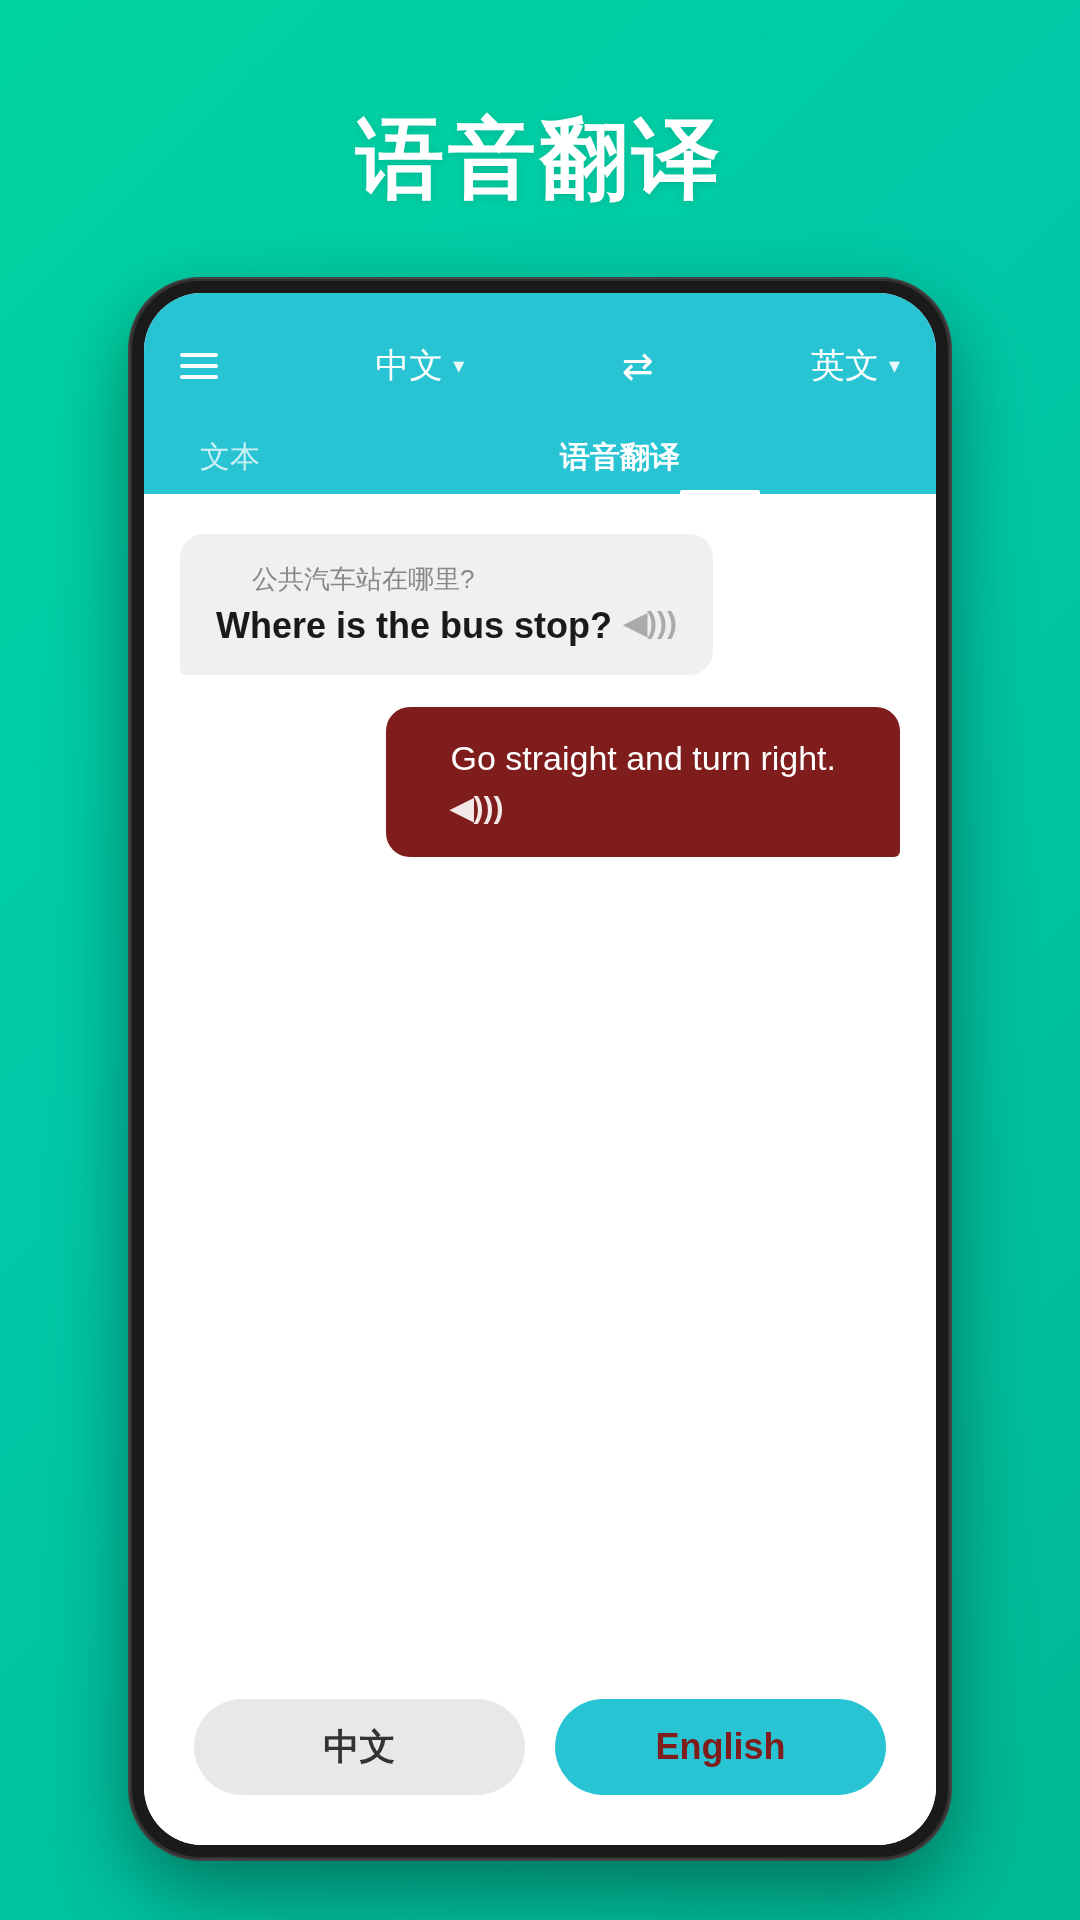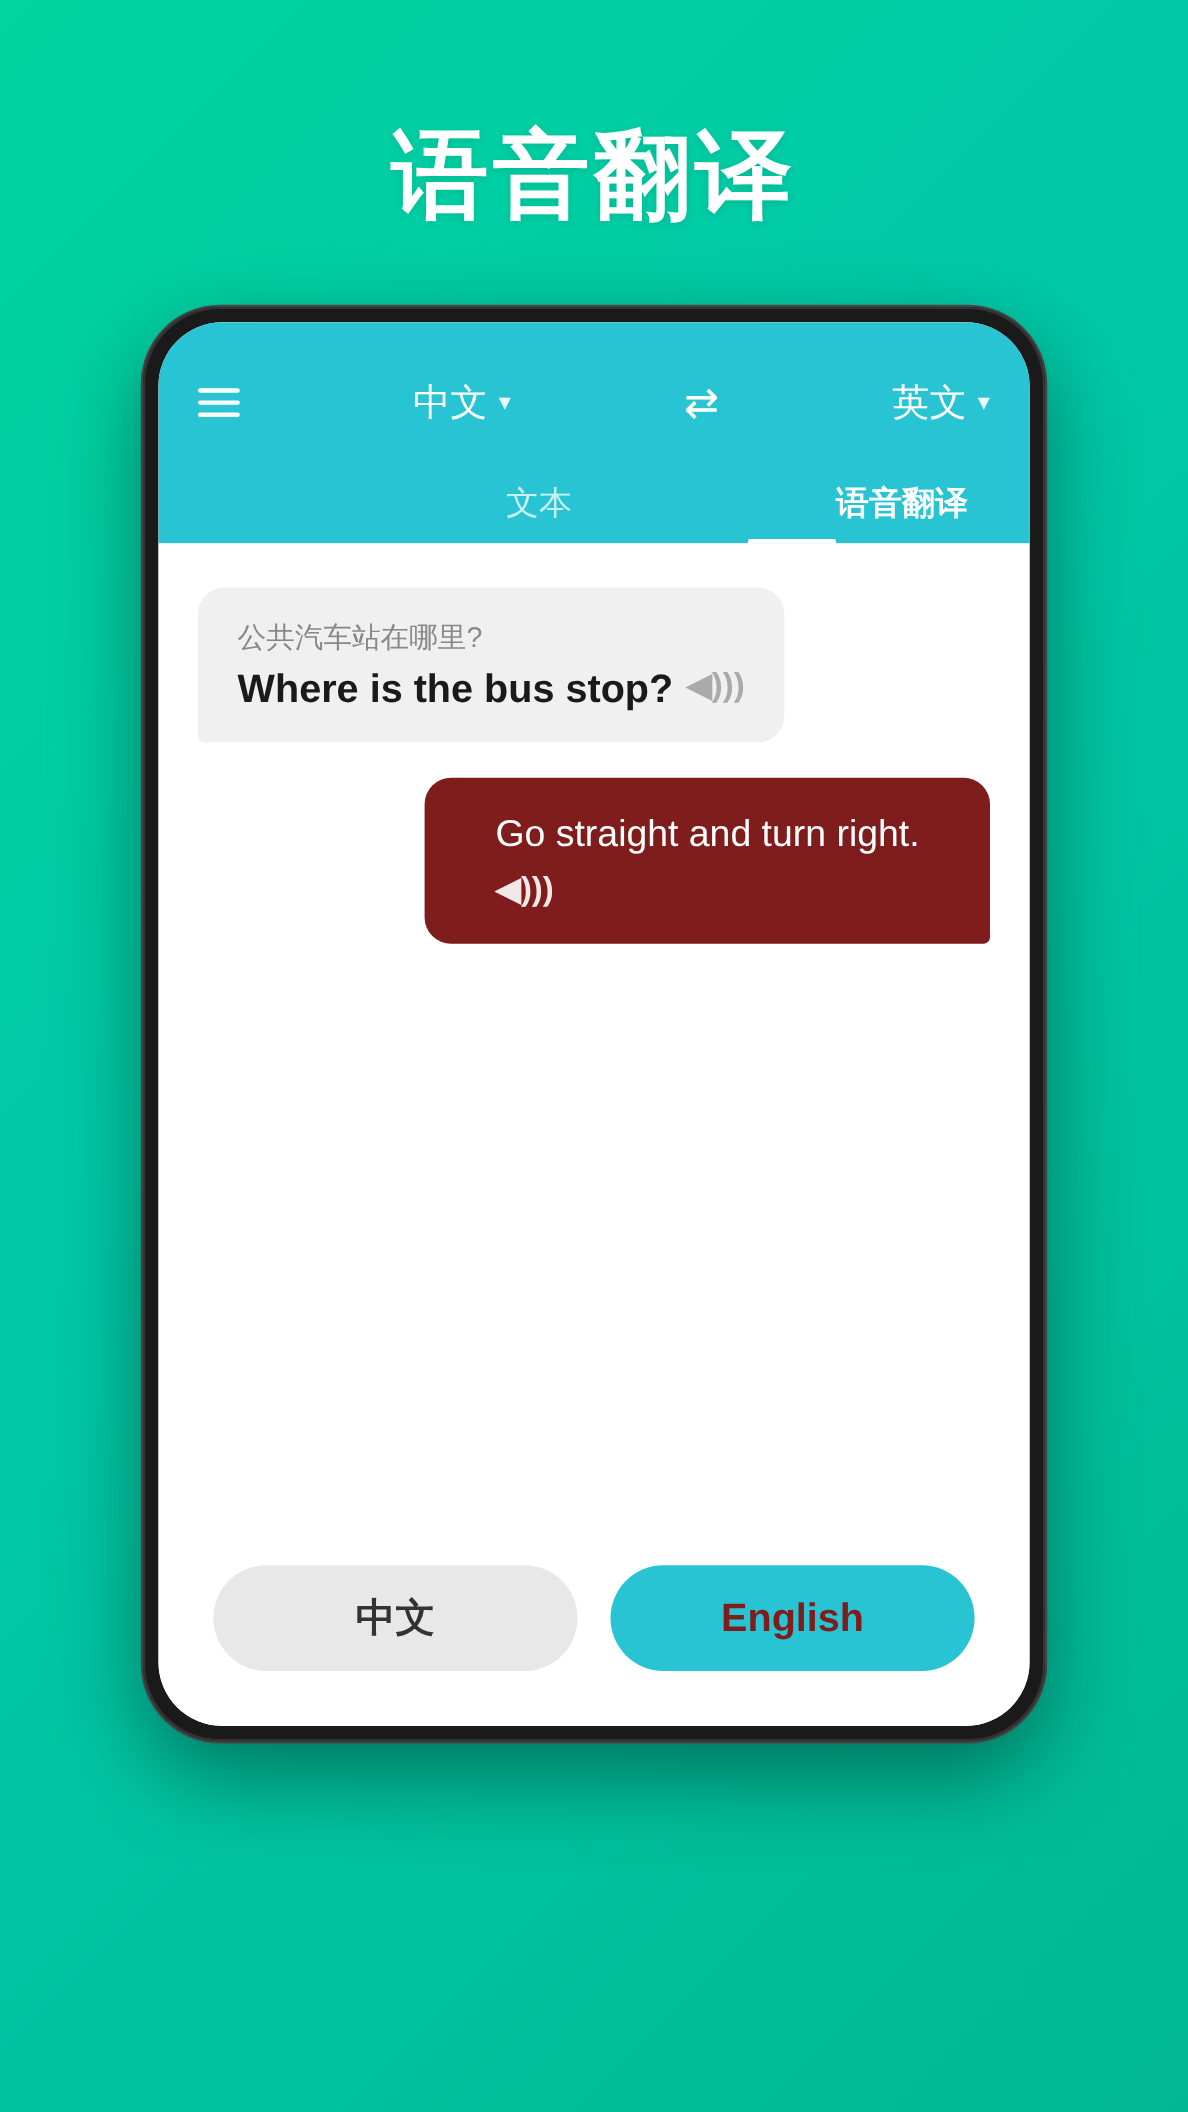--- a/index.html
+++ b/index.html
@@ -22,21 +22,21 @@
       font-weight: 800;
       margin-top: 100px;
       margin-bottom: 60px;
       letter-spacing: 4px;
       text-shadow: 0 2px 8px rgba(0,0,0,0.1);
     }
 
     
     .phone-frame {
       width: 820px;
-      height: 1304px;
+      height: 1580px;
       background: #1a1a1a;
       border-radius: 70px;
       padding: 14px;
       box-shadow:
         0 0 0 2px #444,
         0 30px 80px rgba(0,0,0,0.4),
         inset 0 0 0 2px #333;
       position: relative;
     }
 
@@ -107,21 +107,21 @@
       justify-content: space-around;
     }
 
     .tab-item {
       color: rgba(255,255,255,0.75);
       font-size: 30px;
       padding: 16px 20px;
       cursor: pointer;
       position: relative;
       flex: 1;
-      text-align: right;
+      text-align: left;
     }
 
     .tab-item.active {
       color: white;
       font-weight: 600;
     }
 
     .tab-item.active::after {
       content: '';
       position: absolute;
@@ -151,20 +151,21 @@
       background: #f0f0f0;
       border-radius: 24px 24px 24px 6px;
       padding: 28px 36px;
       max-width: 78%;
     }
 
     .bubble-left .sub-text {
       font-size: 26px;
       color: #888;
       margin-bottom: 8px;
+      margin-left: 36px;
     }
 
     .bubble-left .main-text {
       font-size: 36px;
       color: #1a1a1a;
       font-weight: 600;
       display: flex;
       align-items: flex-start;
       gap: 12px;
     }

